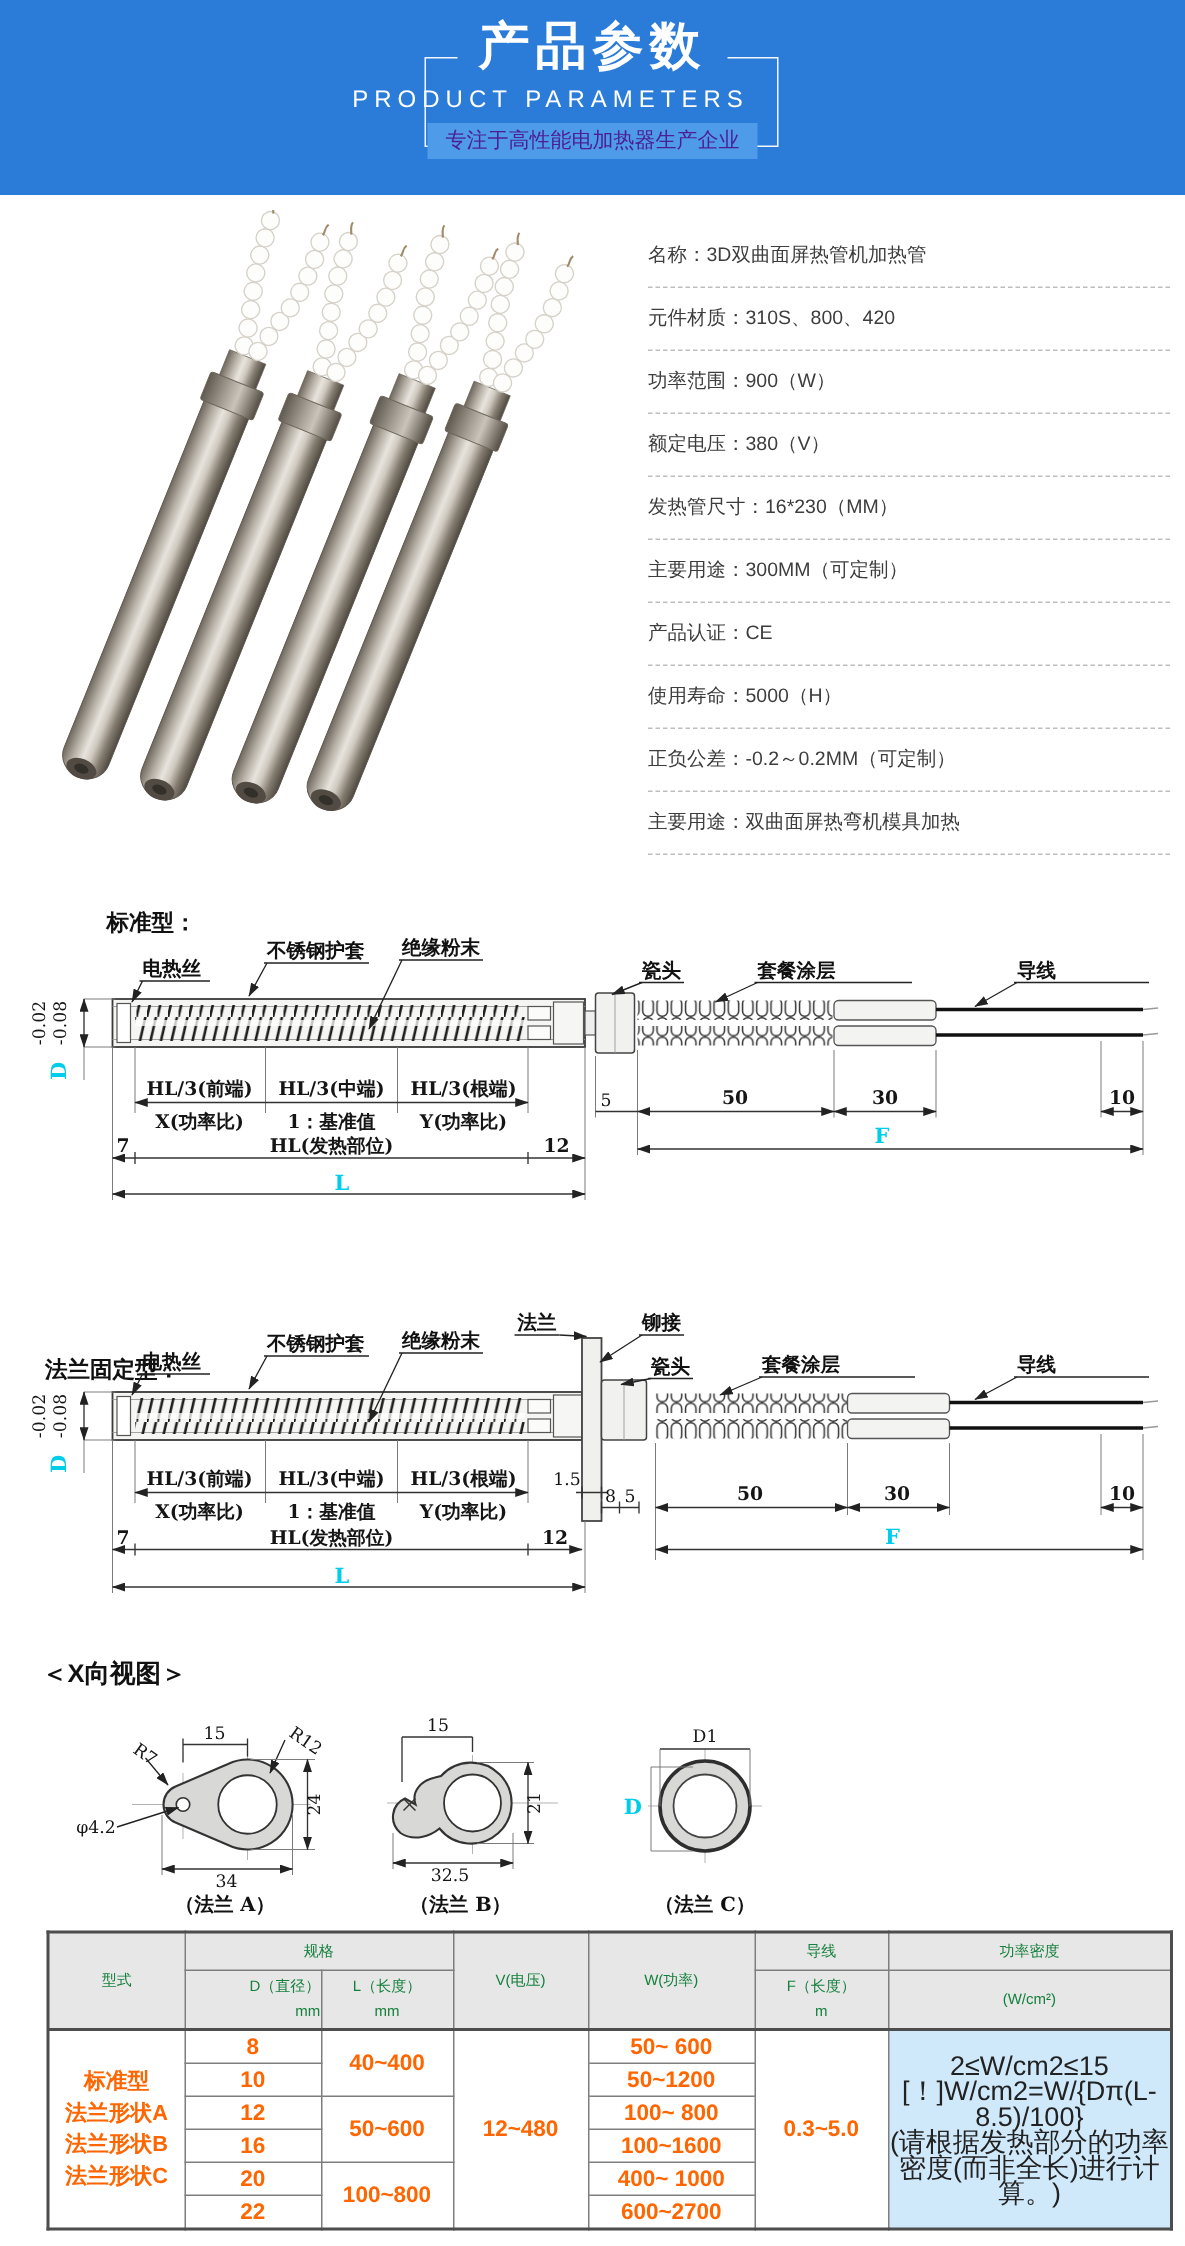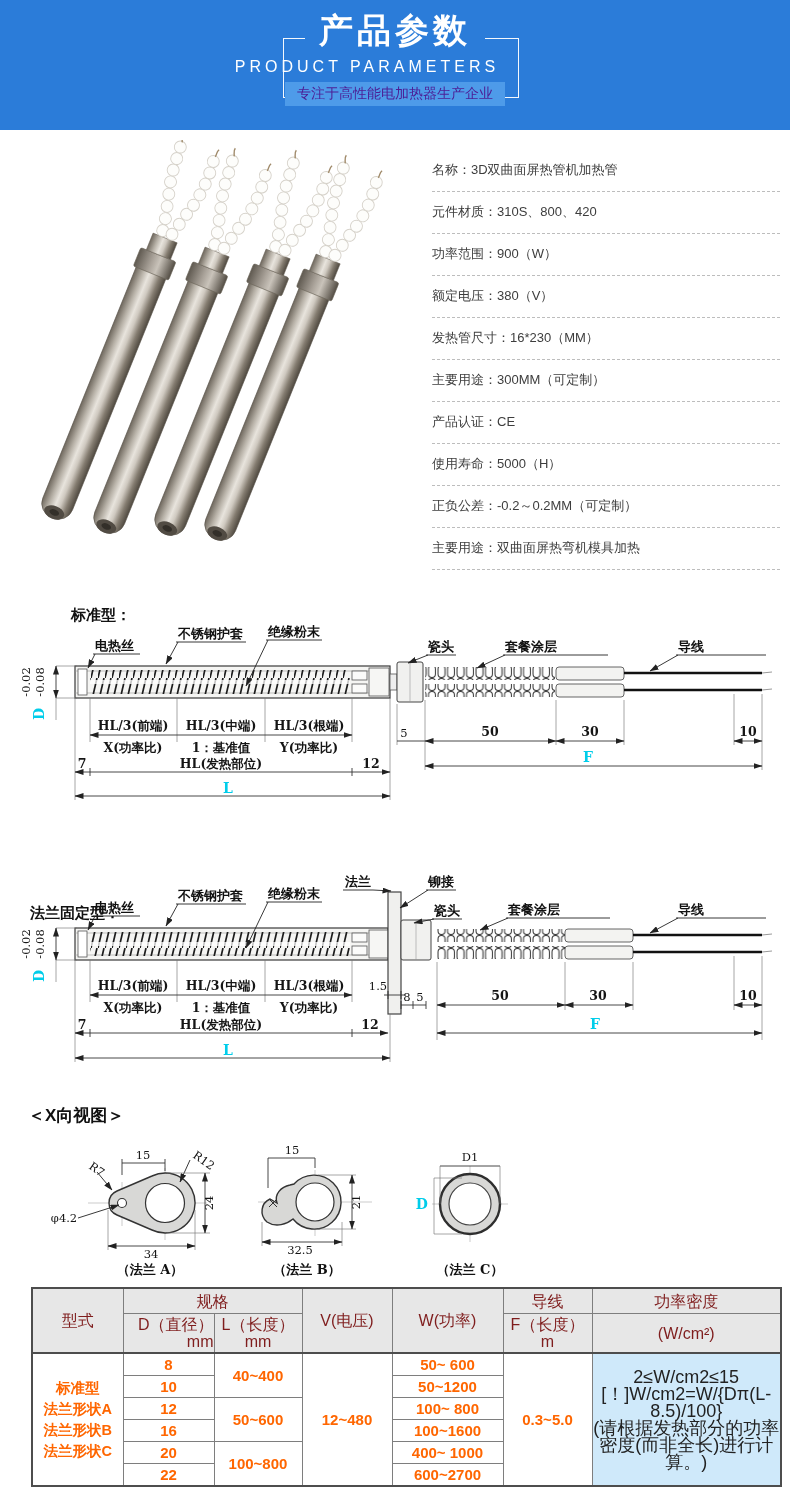--- a/index.html
+++ b/index.html
@@ -29,21 +29,21 @@
   .t13{font-size:12.5px;font-weight:bold;}
   .lab{font:bold 13px "DejaVu Serif","Liberation Serif",serif;fill:#111;}
   .cy{fill:#00cdea;font:bold 14px "DejaVu Serif",serif;}
   .dl{stroke:#333;stroke-width:.9;fill:none;}
   .ext{stroke:#777;stroke-width:.65;fill:none;}
   .led{stroke:#222;stroke-width:.9;fill:none;}
   
   table.spec{position:absolute;left:31px;top:1287px;width:749px;border-collapse:collapse;
              border:2px solid #4d4d4d;table-layout:fixed;}
   table.spec th,table.spec td{border:1px solid #7e7e7e;text-align:center;vertical-align:middle;padding:0;}
-  table.spec thead th{background:#e7e7e7;font-weight:normal;font-size:16px;color:#7f1d1d;line-height:17px;}
+  table.spec thead th{background:#e7e7e7;font-weight:normal;font-size:10px;color:#15803d;line-height:17px;}
   table.spec thead{border-bottom:2px solid #4d4d4d;}
   td.num{color:#ff6600;font-weight:bold;font-size:15px;height:21px;}
   td.typec{color:#ff6600;font-weight:bold;font-size:14.5px;line-height:21px;}
   td.dens{background:#cfe9fa;font-size:18px;color:#222;line-height:17px;padding:2px 6px;}
 </style>
 </head>
 <body>
 
 <div id="page">
 

